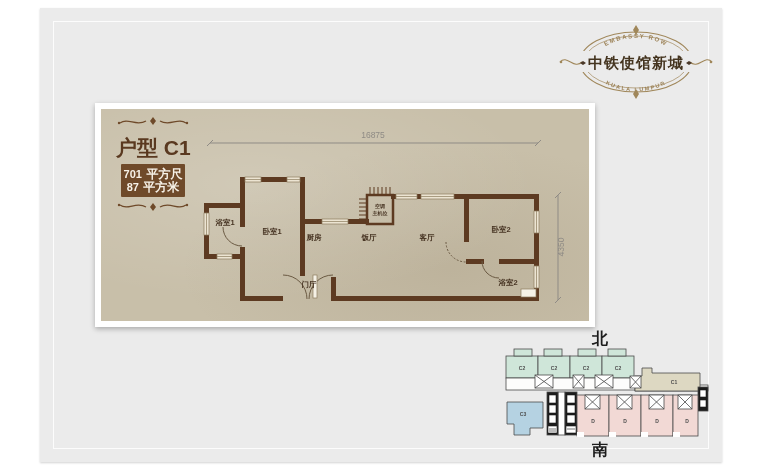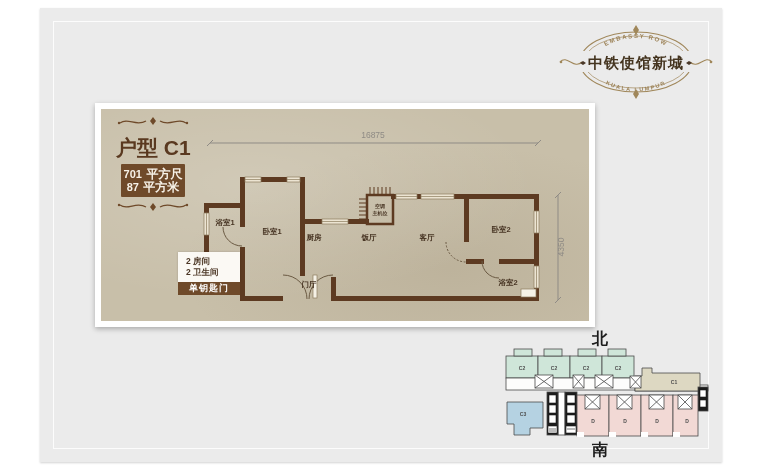--- a/index.html
+++ b/index.html
@@ -194,27 +194,20 @@
         </div>
       </div>
       <svg width="74" height="16" viewBox="0 0 74 16" style="transform:scaleY(-1)">
         <path d="M37,2 L40,6 L37,10 L34,6 Z" fill="#6f4a2a"></path>
         <path d="M4,8 C12,2 20,12 30,6 M44,6 C54,12 62,2 70,8" stroke="#6f4a2a" stroke-width="1.2" fill="none"></path>
         <circle cx="3" cy="8" r="1.2" fill="#6f4a2a"></circle>
           <circle cx="71" cy="8" r="1.2" fill="#6f4a2a"></circle>
       </svg>
     </div>
 
-    <div class="info-box">
-      <div class="info-white">
-        <div>2 房间</div>
-        <div>2 卫生间</div>
-      </div>
-      <div class="info-brown">单钥匙门</div>
-    </div>
 
   </div>
 </div>
 
 <div class="compass north">北</div>
 
 <svg class="keyplan" viewBox="0 0 207 92">
   <g stroke="#4a4a4a" stroke-width="0.8">
 
     <g fill="#cfe6d9">

